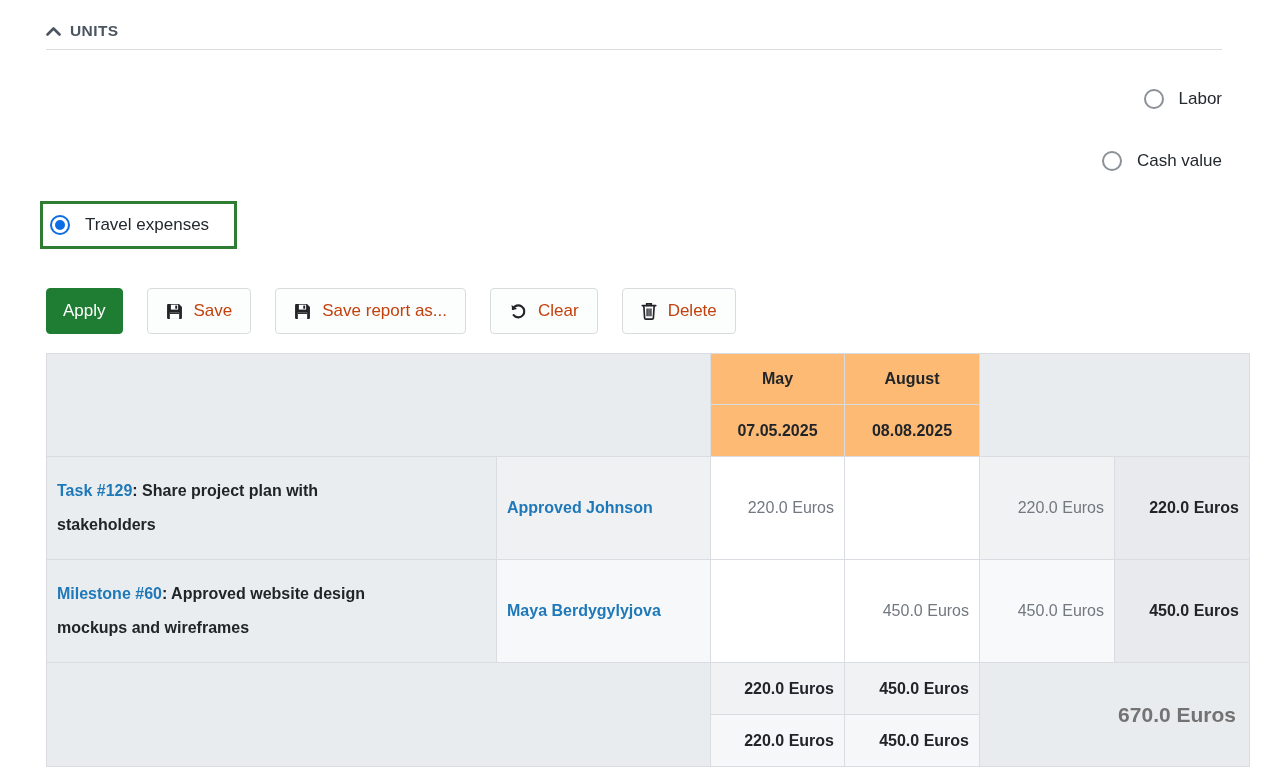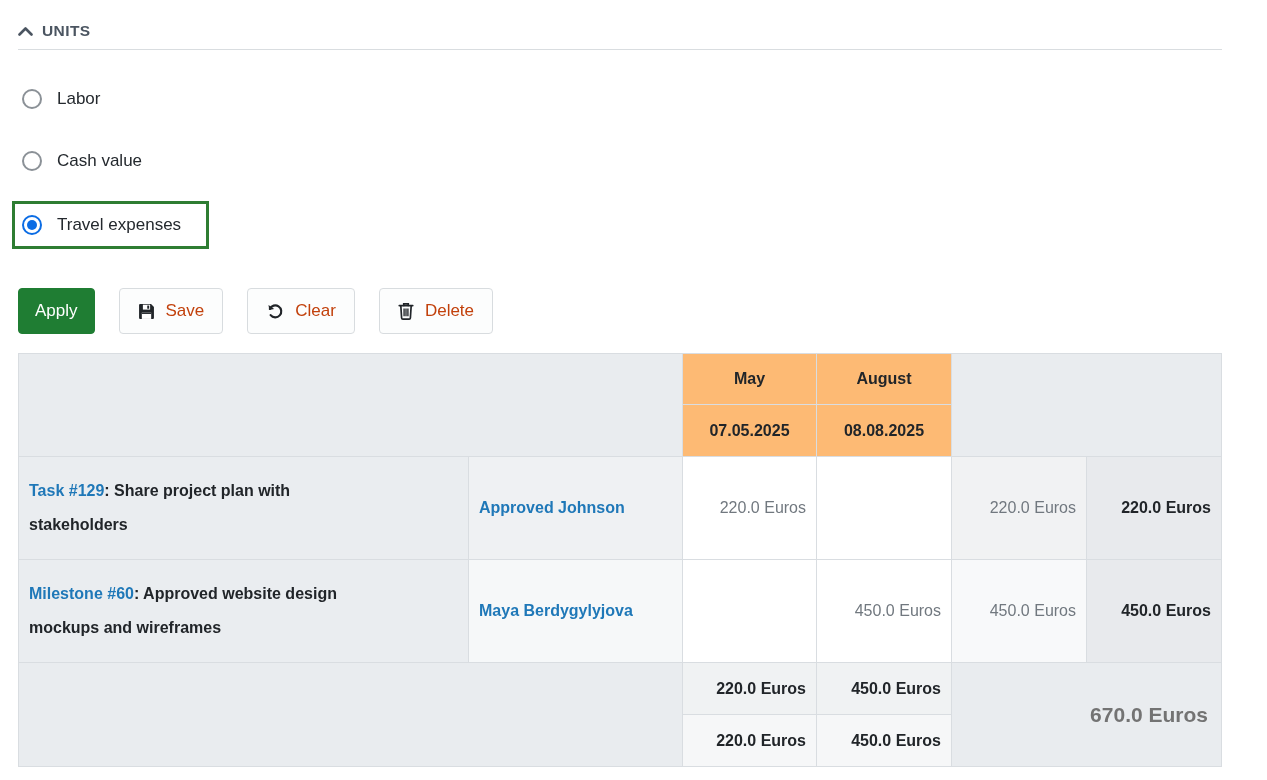--- a/index.html
+++ b/index.html
@@ -2,32 +2,32 @@
 <html><head>
 <meta charset="utf-8">
 <style>
   * { margin:0; padding:0; box-sizing:border-box; }
   html,body { background:#ffffff; }
   body {
     width:1267px; height:780px; overflow:hidden;
     font-family:"Liberation Sans", sans-serif;
     color:#212529;
   }
-  .content { padding:22px 45px 7px 18px; }
+  .content { padding:22px 45px 7px 18px;margin-left:28px; }
 
   
   .units-header {
     display:flex; align-items:center; gap:9px;
     color:#4b5561; font-weight:700; font-size:15.5px; letter-spacing:.4px;
     cursor:pointer; padding-bottom:9px;
   }
   .units-rule { border:0; border-top:1px solid #d9dde0; margin:0 0 0 0; }
 
   
-  .radio-row { display:flex; align-items:center; gap:15px; margin:36px 0 0 4px; height:26px; }
+  .radio-row { display:flex; align-items:center; gap:15px; margin:36px 0 0 4px; height:26px;justify-content:flex-end; }
   .radio {
     width:20px; height:20px; border-radius:50%;
     border:2px solid #8b9197; background:#fff; position:relative; flex:0 0 auto; cursor:pointer;
   }
   .radio.selected { border-color:#0b6ce4; }
   .radio.selected::after {
     content:""; position:absolute; inset:3px; border-radius:50%; background:#0b6ce4;
   }
   .radio-label { font-size:17px; color:#24292e; }
   .highlight-box {
@@ -119,20 +119,32 @@
           <path fill="#212529" d="M1 2.2C1 1.5 1.5 1 2.2 1h10.1L15 3.7v10.1c0 .7-.5 1.2-1.2 1.2H2.2C1.5 15 1 14.5 1 13.8V2.2z"></path>
           <rect x="4.6" y="1.6" width="6.8" height="4.6" fill="#ffffff"></rect>
           <rect x="8.7" y="2.4" width="1.8" height="3" fill="#212529"></rect>
           <rect x="3.6" y="9" width="8.8" height="6" fill="#ffffff"></rect>
           <rect x="3.6" y="9" width="8.8" height="1.3" fill="#212529"></rect>
         </svg>
       </span>
       <span>Save</span>
     </button>
 
+    <button class="btn">
+      <span>
+        <svg width="17" height="17" viewBox="0 0 16 16">
+          <path fill="#212529" d="M1 2.2C1 1.5 1.5 1 2.2 1h10.1L15 3.7v10.1c0 .7-.5 1.2-1.2 1.2H2.2C1.5 15 1 14.5 1 13.8V2.2z"></path>
+          <rect x="4.6" y="1.6" width="6.8" height="4.6" fill="#ffffff"></rect>
+          <rect x="8.7" y="2.4" width="1.8" height="3" fill="#212529"></rect>
+          <rect x="3.6" y="9" width="8.8" height="6" fill="#ffffff"></rect>
+          <rect x="3.6" y="9" width="8.8" height="1.3" fill="#212529"></rect>
+        </svg>
+      </span>
+      <span>Save report as...</span>
+    </button>
 
     <button class="btn">
       <span>
         <svg width="18" height="18" viewBox="0 0 16 16" fill="none">
           <path d="M3.4 6.2 A5.3 5.3 0 1 1 4.1 11.6" stroke="#212529" stroke-width="1.9" stroke-linecap="round"></path>
           <path d="M2.2 2.6 L2.9 7.0 L7.3 6.2 Z" fill="#212529"></path>
         </svg>
       </span>
       <span>Clear</span>
     </button>

